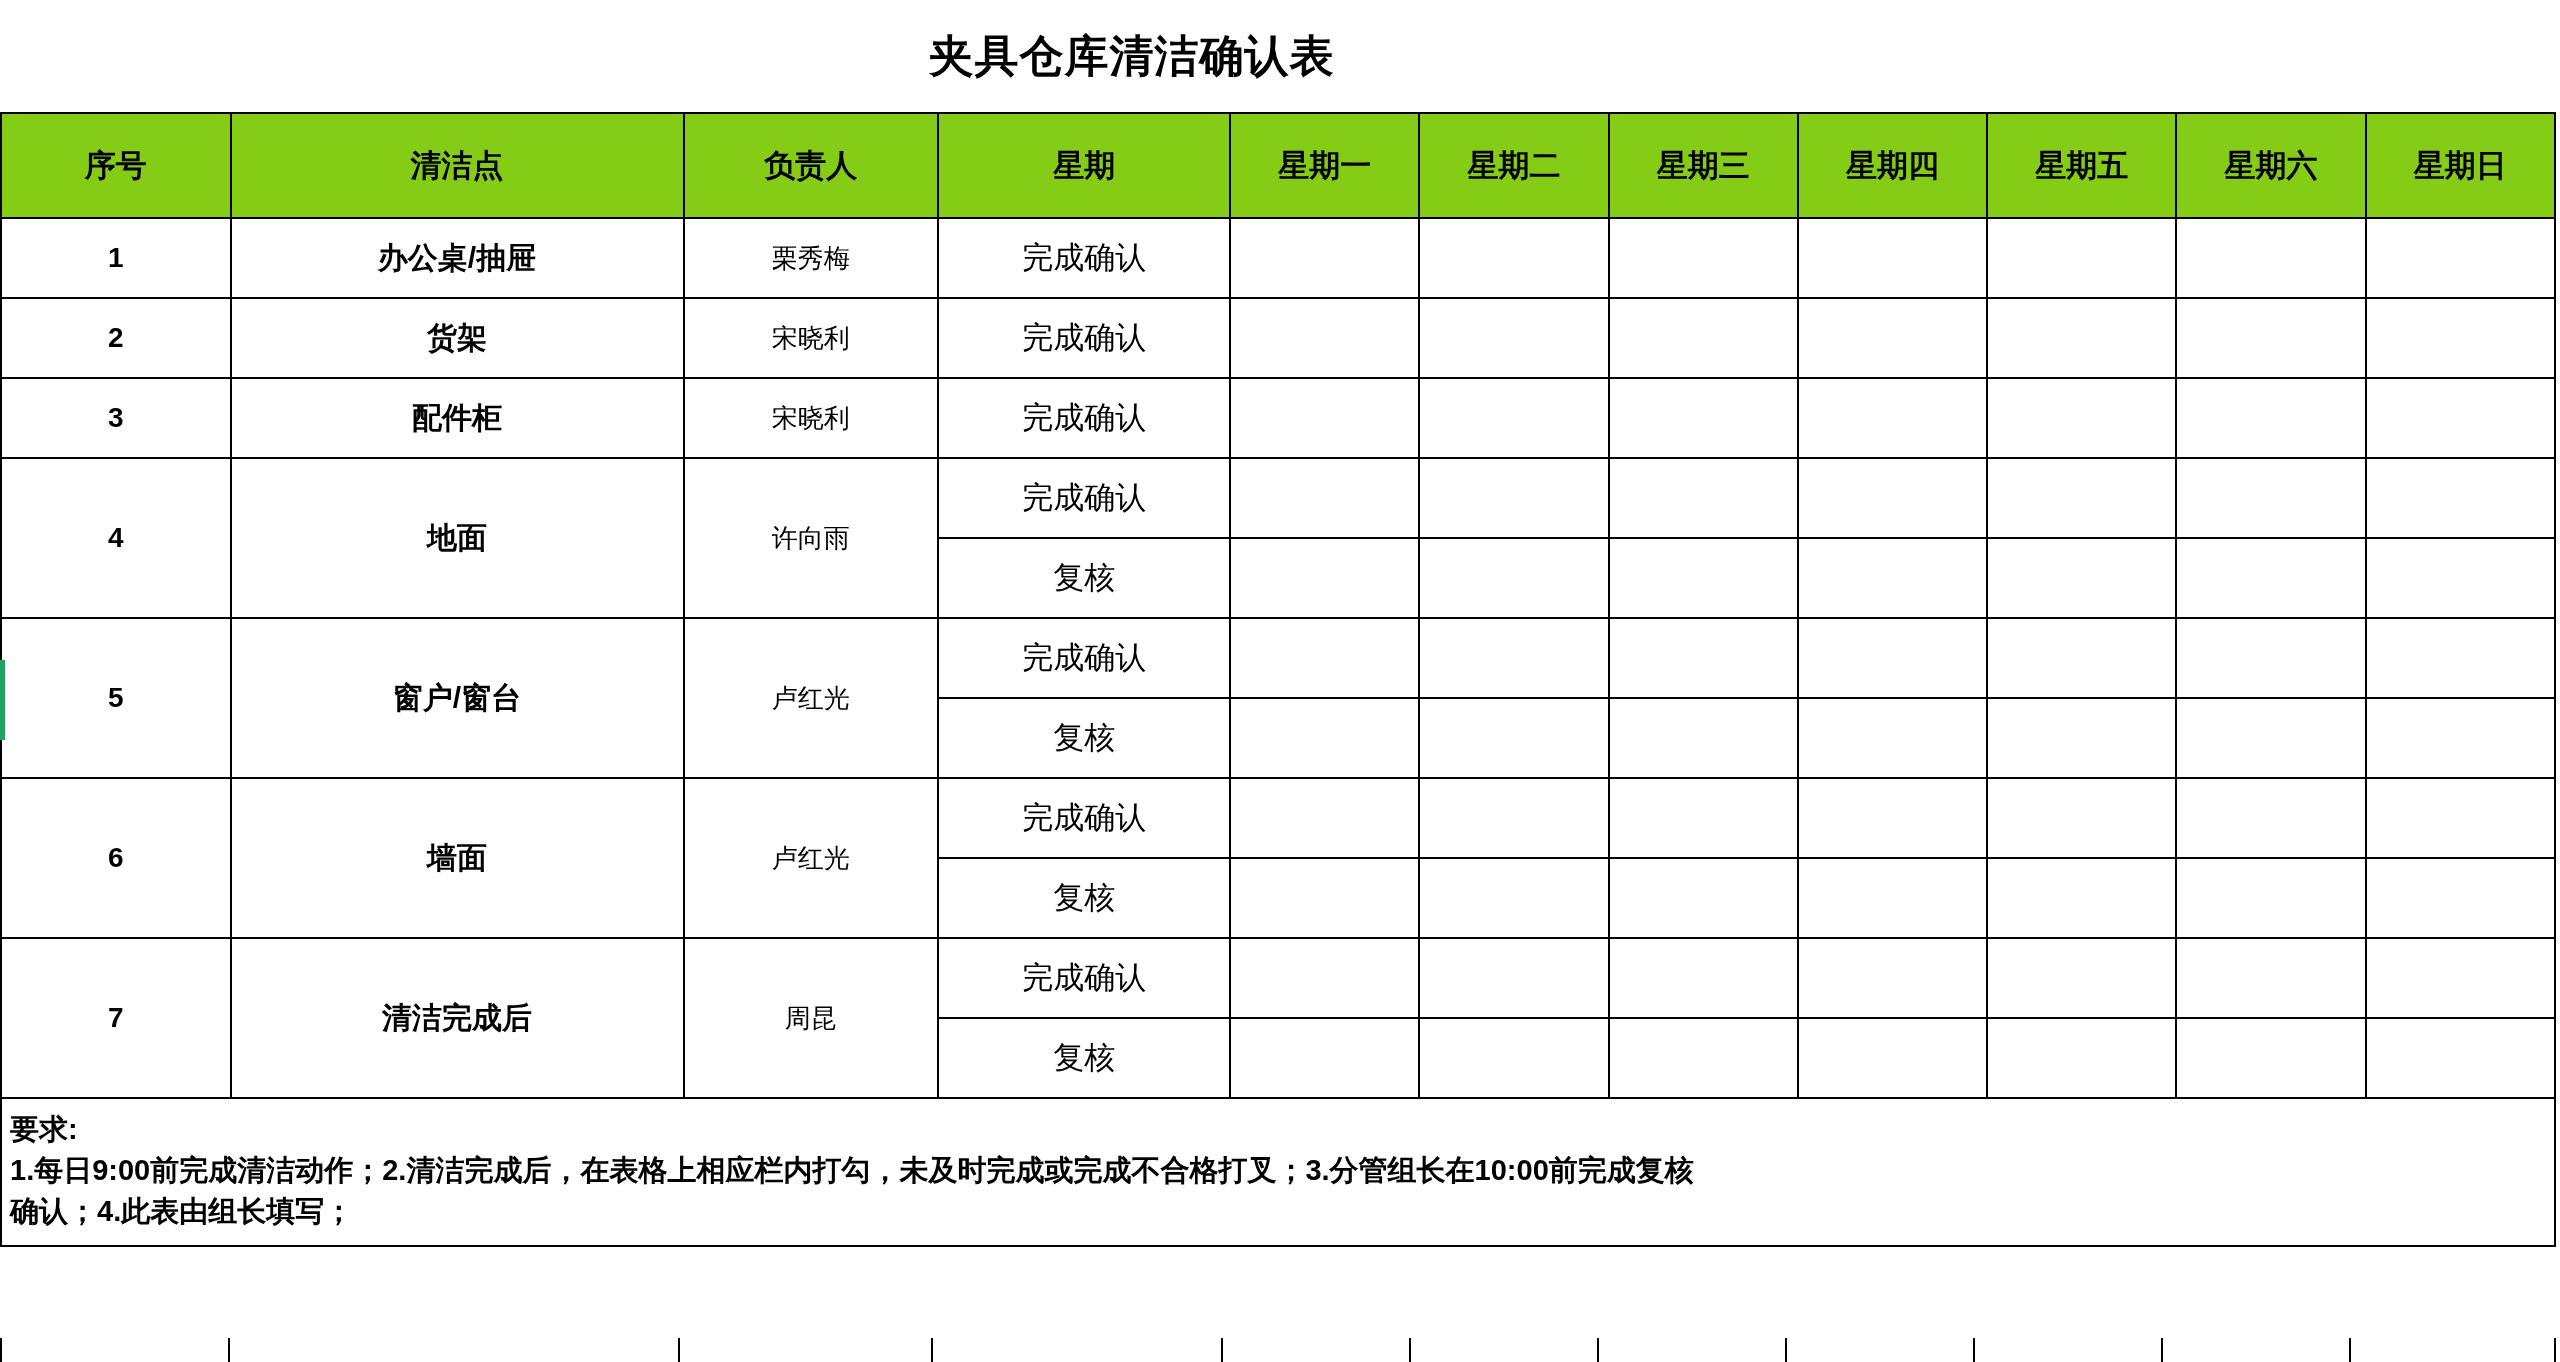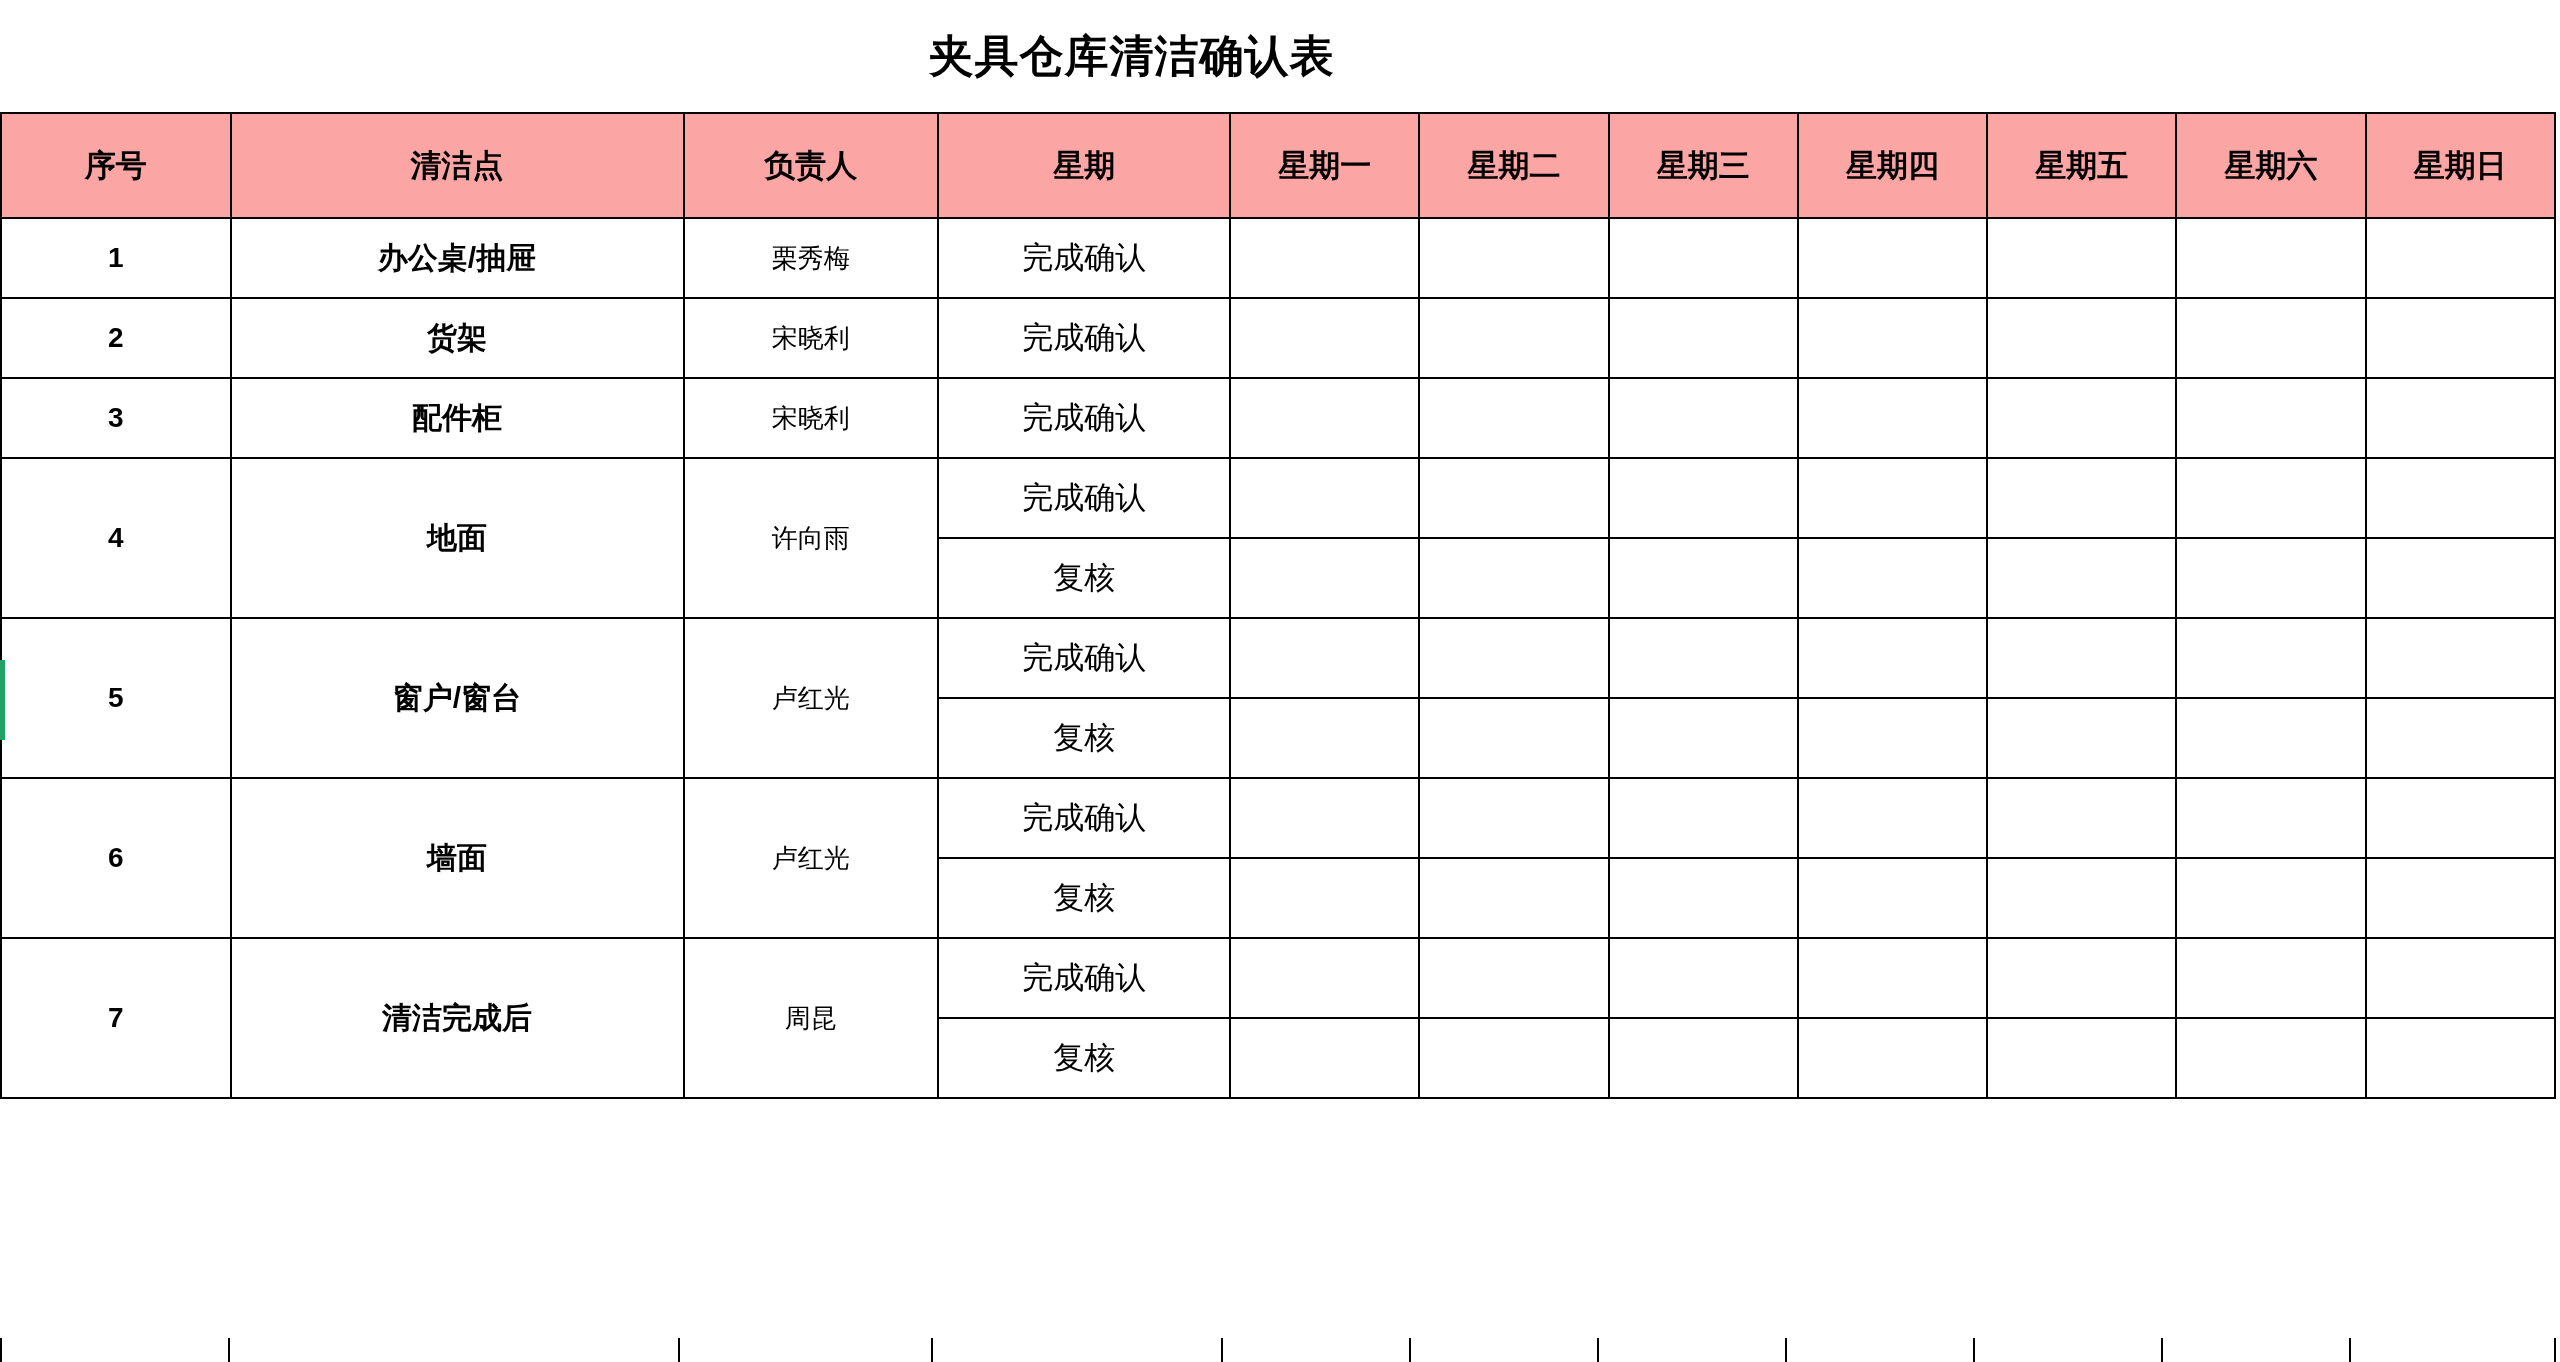--- a/index.html
+++ b/index.html
@@ -38,21 +38,21 @@
     margin: 0;
   }
   table.main td, table.main th {
     border: 2px solid #000000;
     box-sizing: border-box;
     text-align: center;
     vertical-align: middle;
     padding: 0;
   }
   thead th {
-    background: #fca5a5;
+    background: #84cc16;
     font-size: 31px;
     font-weight: bold;
     height: 105px;
   }
   .c-seq   { width: 228px; }
   .c-point { width: 450px; }
   .c-owner { width: 253px; }
   .c-week  { width: 290px; }
   .c-day   { width: 188px; }
 
@@ -289,20 +289,25 @@
         <td class="day"></td>
         <td class="day"></td>
         <td class="day"></td>
         <td class="day"></td>
         <td class="day"></td>
       </tr>
 
     </tbody>
   </table>
 
+  <div class="notes">
+    <div>要求:</div>
+    <div>1.每日9:00前完成清洁动作；2.清洁完成后，在表格上相应栏内打勾，未及时完成或完成不合格打叉；3.分管组长在10:00前完成复核</div>
+    <div>确认；4.此表由组长填写；</div>
+  </div>
 
   <div class="green-mark"></div>
 
   <div class="footer-strip">
     <div class="fcell" style="width:228px"></div>
     <div class="fcell" style="width:450px"></div>
     <div class="fcell" style="width:253px"></div>
     <div class="fcell" style="width:290px"></div>
     <div class="fcell" style="width:188px"></div>
     <div class="fcell" style="width:188px"></div>

